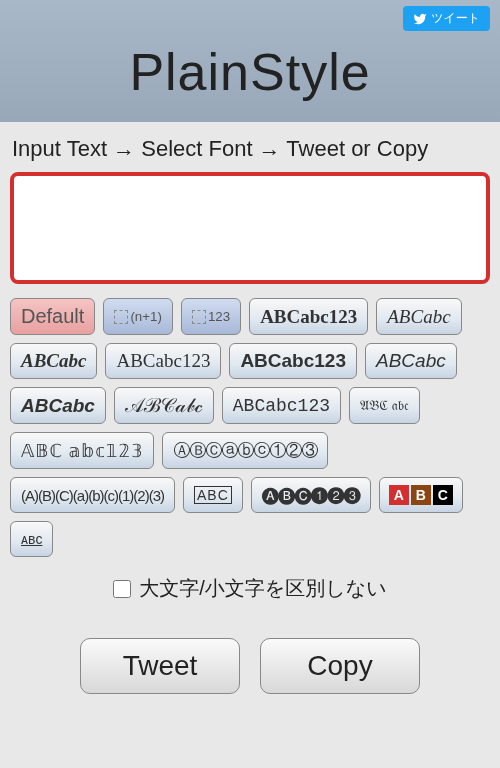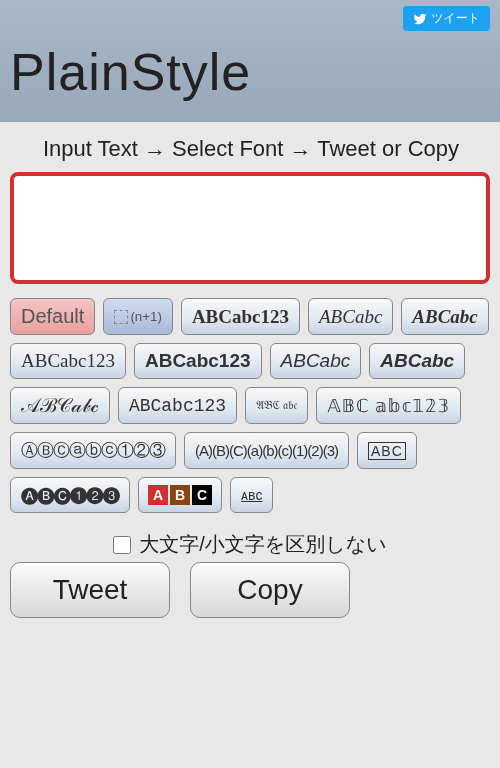--- a/index.html
+++ b/index.html
@@ -24,34 +24,34 @@
     font-size: 12px;
     padding: 4px 10px;
     border-radius: 4px;
     display: flex;
     align-items: center;
     gap: 4px;
     cursor: pointer;
   }
   .tweet-share svg { width: 14px; height: 14px; fill: #fff; }
   .title {
-    text-align: left;
+    text-align: center;
     font-size: 52px;
     font-weight: normal;
     color: #222;
     margin-top: 18px;
     letter-spacing: 1px;
   }
   .main {
     padding: 8px 10px;
   }
   .instruction {
     font-size: 22px;
     color: #222;
-    text-align: center;
+    text-align: left;
     margin: 6px 0 10px 2px;
   }
   .input-area {
     width: 100%;
     height: 112px;
     border: 4px solid #d32f2f;
     border-radius: 8px;
     background: #fff;
     resize: none;
     font-size: 16px;
@@ -95,21 +95,21 @@
   }
   .fbtn.italic { font-style: italic; font-family: Georgia, serif; font-size: 19px; }
   .fbtn.bolditalic { font-style: italic; font-weight: bold; font-family: Georgia, serif; font-size: 19px; }
   .fbtn.serif { font-family: Georgia, serif; font-size: 19px; }
   .fbtn.bold { font-weight: bold; font-size: 19px; }
   .fbtn.sansitalic { font-style: italic; font-size: 19px; }
   .fbtn.sansbolditalic { font-style: italic; font-weight: bold; font-size: 19px; }
   .fbtn.script { font-family: "Brush Script MT", cursive; font-size: 20px; }
   .fbtn.scriptbold { font-family: "Brush Script MT", cursive; font-weight: bold; font-size: 20px; }
   .fbtn.mono { font-family: "Courier New", monospace; font-size: 18px; }
-  .fbtn.fraktur { font-family: Liberation Serif, serif; font-size: 12px; }
+  .fbtn.fraktur { font-family: Liberation Sans, sans-serif; font-size: 14px; }
   .fbtn.doublestruck { font-family: Georgia, serif; font-size: 18px; letter-spacing: 1px;}
   .fbtn.circled { font-size: 17px; letter-spacing: -1px; }
   .fbtn.paren { font-size: 15px; letter-spacing: -1px; }
   .fbtn.boxed { font-size: 14px; border: 1px solid #888; }
   .fbtn.negcircled { font-size: 17px; letter-spacing: -1px; border-radius: 6px; }
   .fbtn.colorblocks { padding: 4px 8px; font-size: 14px;}
   .fbtn.small { font-size: 14px; text-decoration: underline; }
   .colorblocks span {
     display: inline-block;
     width: 20px;
@@ -141,23 +141,23 @@
     align-items: center;
     justify-content: center;
     gap: 8px;
     margin-top: 18px;
     font-size: 20px;
     color: #222;
   }
   .checkbox-row input { width: 18px; height: 18px; }
   .action-row {
     display: flex;
-    justify-content: flex-start;
+    justify-content: center;
     gap: 20px;
-    margin-top: 4px;
+    margin-top: 36px;
   }
   .action-btn {
     width: 160px;
     height: 56px;
     font-size: 28px;
     border: 1px solid #888;
     border-radius: 10px;
     background: linear-gradient(to bottom, #fafafa, #d8d8d8);
     cursor: pointer;
     color: #222;
@@ -179,20 +179,24 @@
 <div class="main">
   <div class="instruction">Input Text → Select Font → Tweet or Copy</div>
 
   <textarea class="input-area" placeholder="" style=""></textarea>
 
   <div class="font-buttons">
     <button class="fbtn default">Default</button>
     <button class="fbtn sup">
         <span class="dashed-box"></span>
         <sup>(n+1)</sup>
+      </button>
+    <button class="fbtn sub">
+        <span class="dashed-box"></span>
+        <sub>123</sub>
       </button>
     <button class="fbtn bold serif">ABCabc123</button>
 
     <button class="fbtn italic">ABCabc</button>
     <button class="fbtn bolditalic">ABCabc</button>
     <button class="fbtn serif">ABCabc123</button>
     <button class="fbtn bold">ABCabc123</button>
 
     <button class="fbtn sansitalic">ABCabc</button>
     <button class="fbtn sansbolditalic">ABCabc</button>

